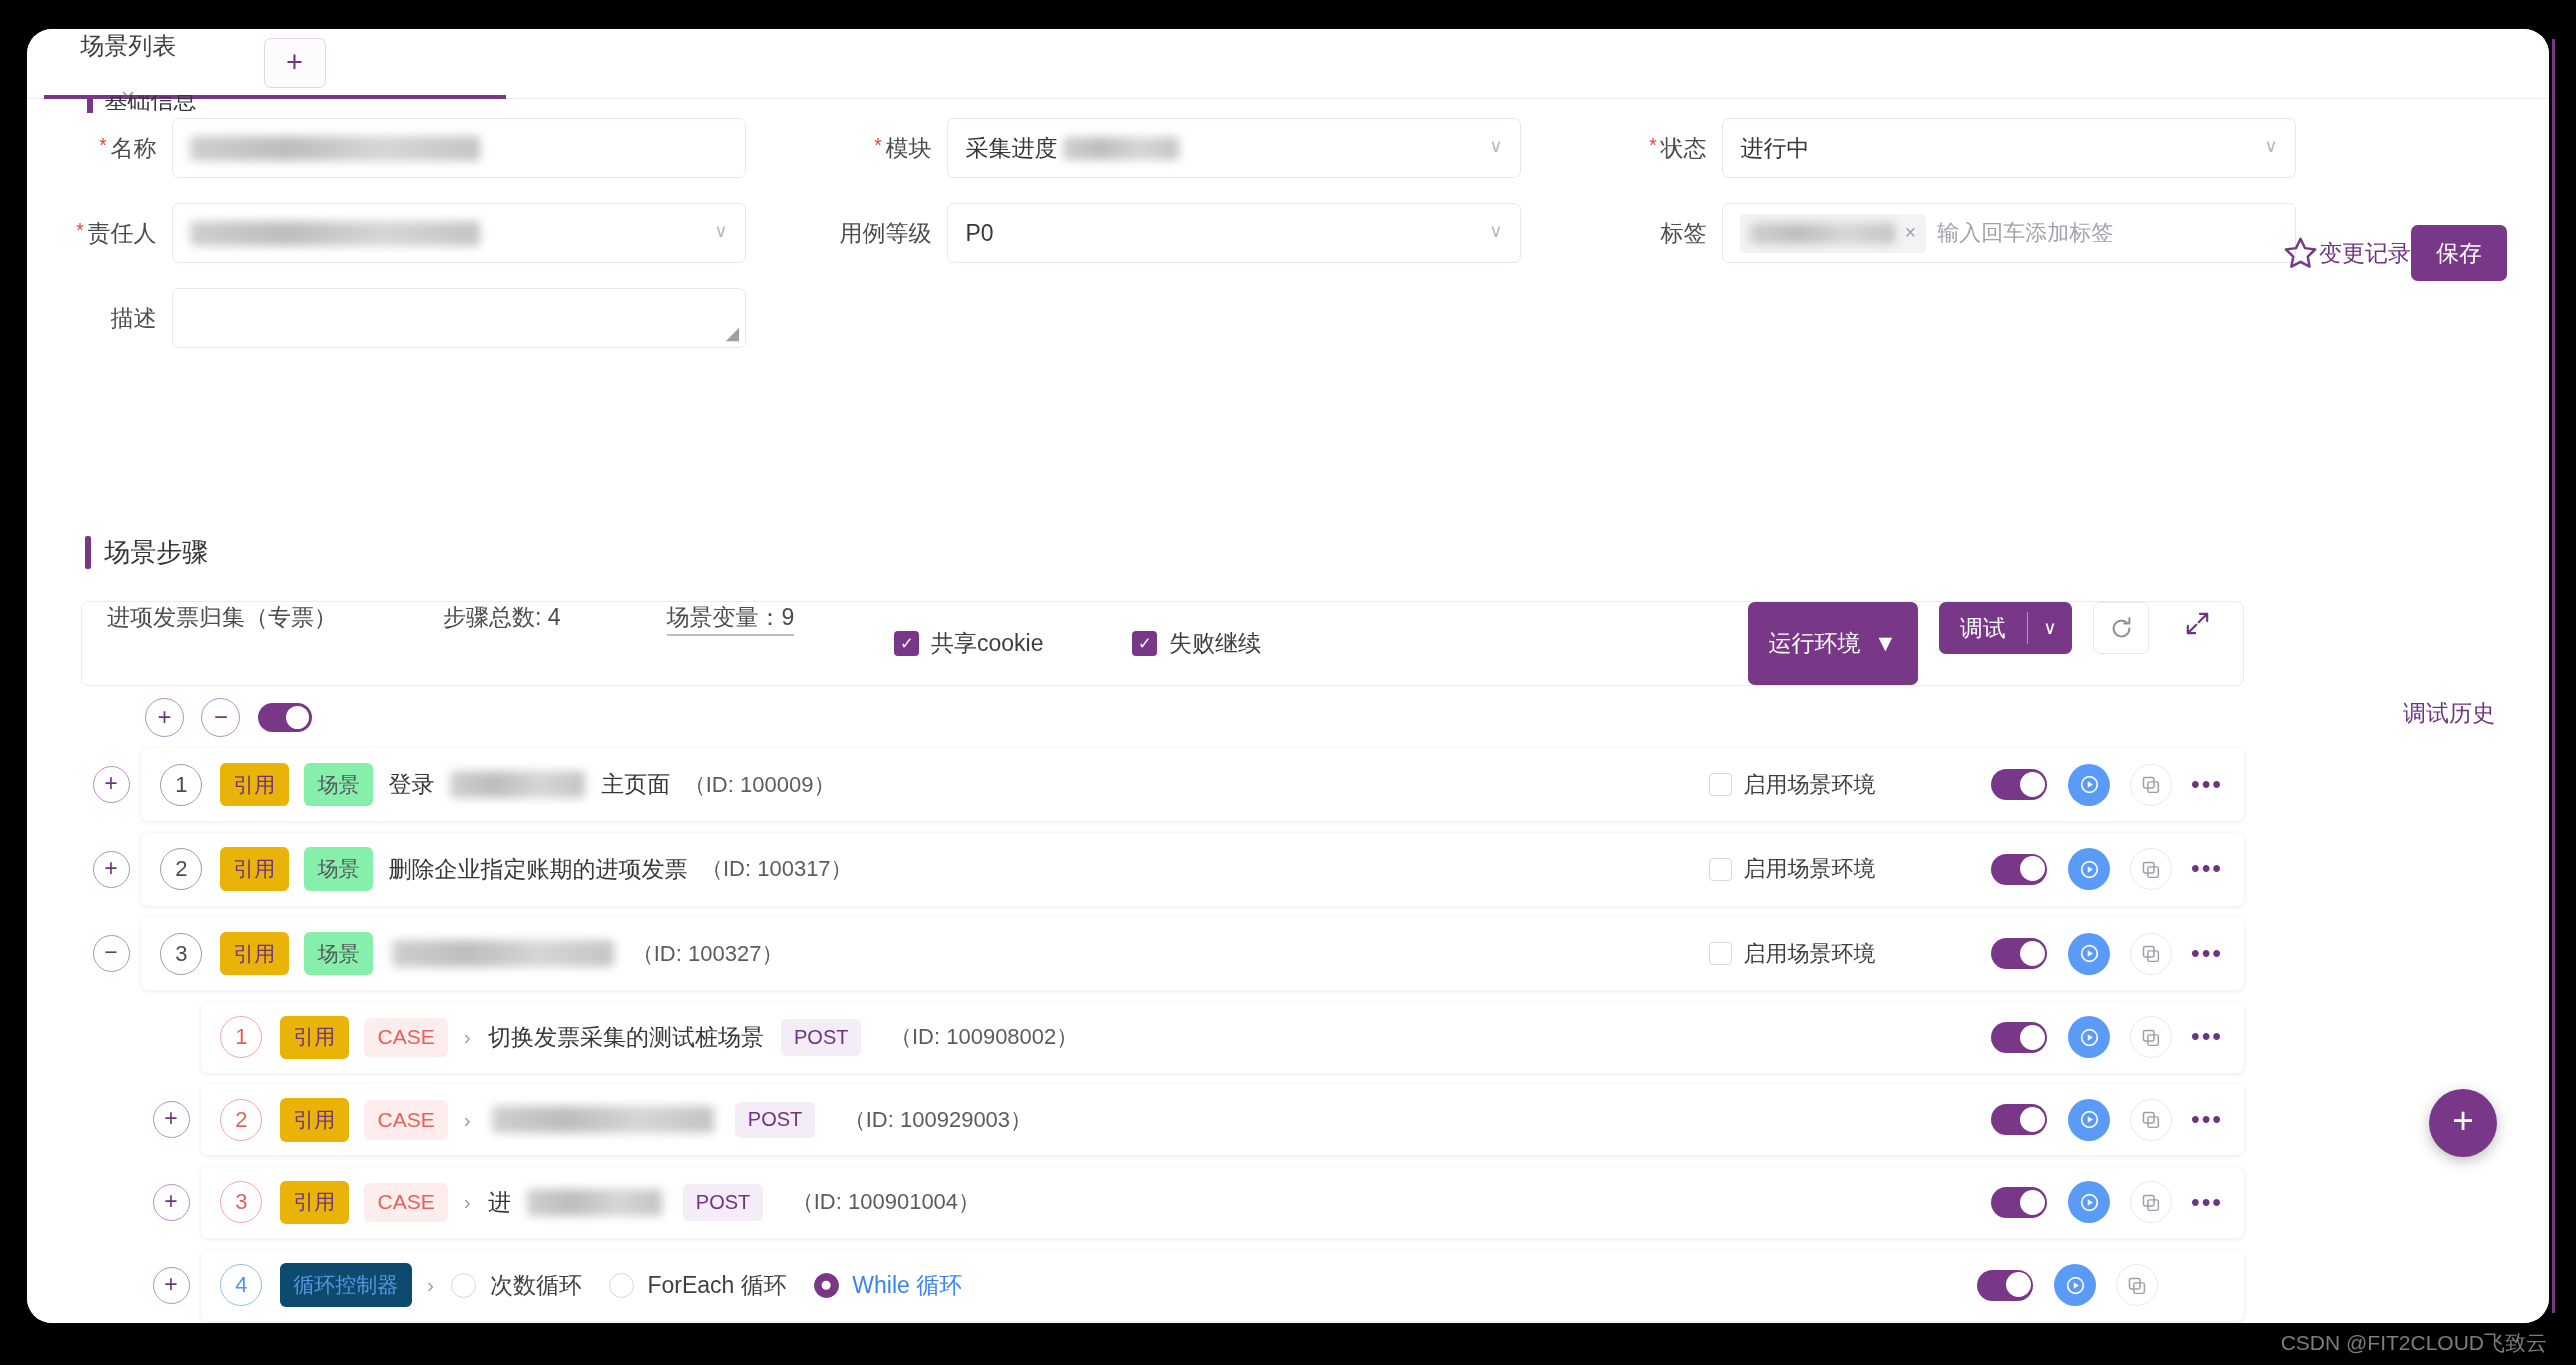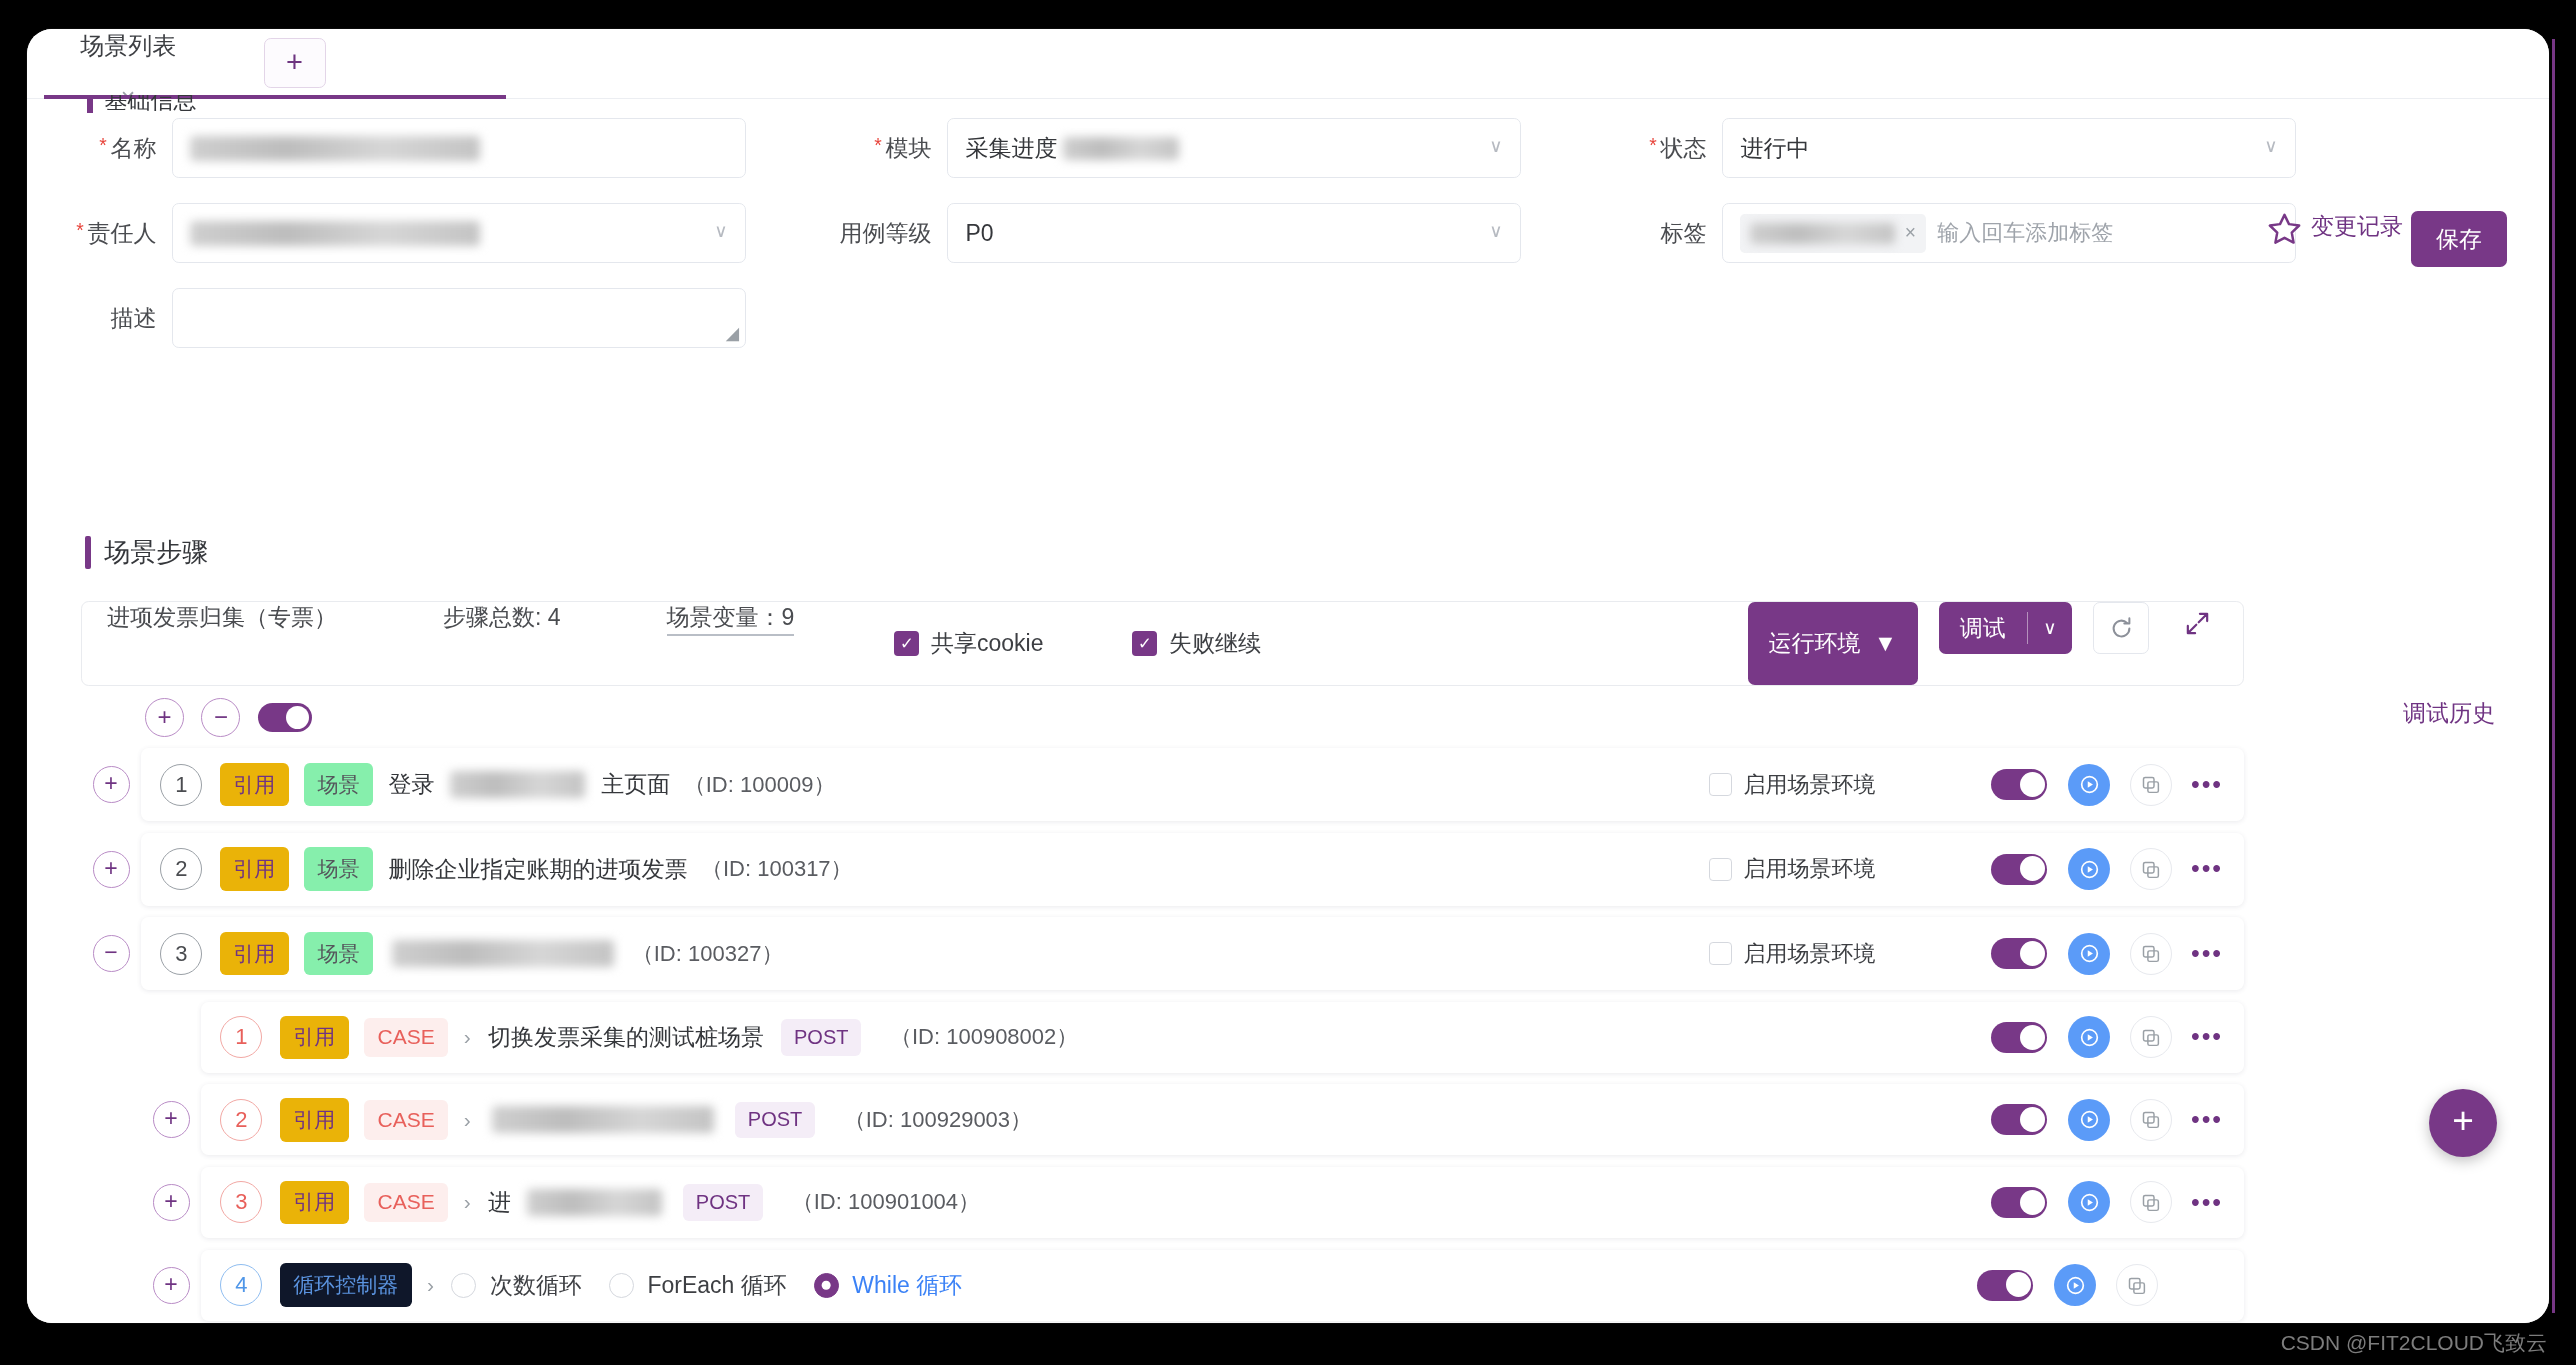--- a/index.html
+++ b/index.html
@@ -177,24 +177,24 @@
     background: #f2f3f5;
     margin-right: 11.6px;
   }
   .tag-chip .blur-grey { width: 145px; height: 21px; }
   .tag-x { font-size: 19.3px; color: #9aa0a6; }
   .tag-ph { font-size: 22px; color: #9fa4ab; }
 
   
   .top-actions {
     position: absolute;
-    right: 42px; top: 112px;
+    right: 42px; top: 126px;
     display: flex;
-    align-items: flex-start;
-    gap: 8px;
+    align-items: center;
+    gap: 0;
   }
   .star { width: 37px; height: 37px; }
   .link-change {
     font-size: 23px;
     color: #6f3382;
     cursor: pointer;
   }
   .btn-save {
     background: #783887;
     color: #fff;
@@ -369,21 +369,21 @@
     font-size: 21px;
     border-radius: 5.8px;
     padding: 7.7px 13.5px;
     margin-right: 15.4px;
     white-space: nowrap;
     flex-shrink: 0;
   }
   .b-quote { background: #eab308; color: #6f3382; }
   .b-scene { background: #86efac; color: #55575c; }
   .b-case  { background: #fdeeed; color: #e8605b; }
-  .b-loop  { background: #0f172a; color: #5b94e0; text-align: right; }
+  .b-loop  { background: #0c4a6e; color: #5b94e0; text-align: right; }
   .b-post  { background: #f4edf7; color: #6f3382; font-size: 20px; padding: 6.8px 12.6px; }
   .chev { color: #9aa0a6; font-size: 21px; margin-right: 17.4px; flex-shrink: 0; }
   .rtext { font-size: 23px; color: #35373b; white-space: nowrap; display: flex; align-items: center; gap: 12px; }
   .rid { font-size: 22px; color: #5a5c61; margin-left: 13.5px; white-space: nowrap; }
   .row-spacer { flex: 1; }
   .chk-env {
     display: inline-flex; align-items: center; gap: 11.6px;
     font-size: 22px; color: #3d3f43;
     margin-right: 116px;
     white-space: nowrap;

